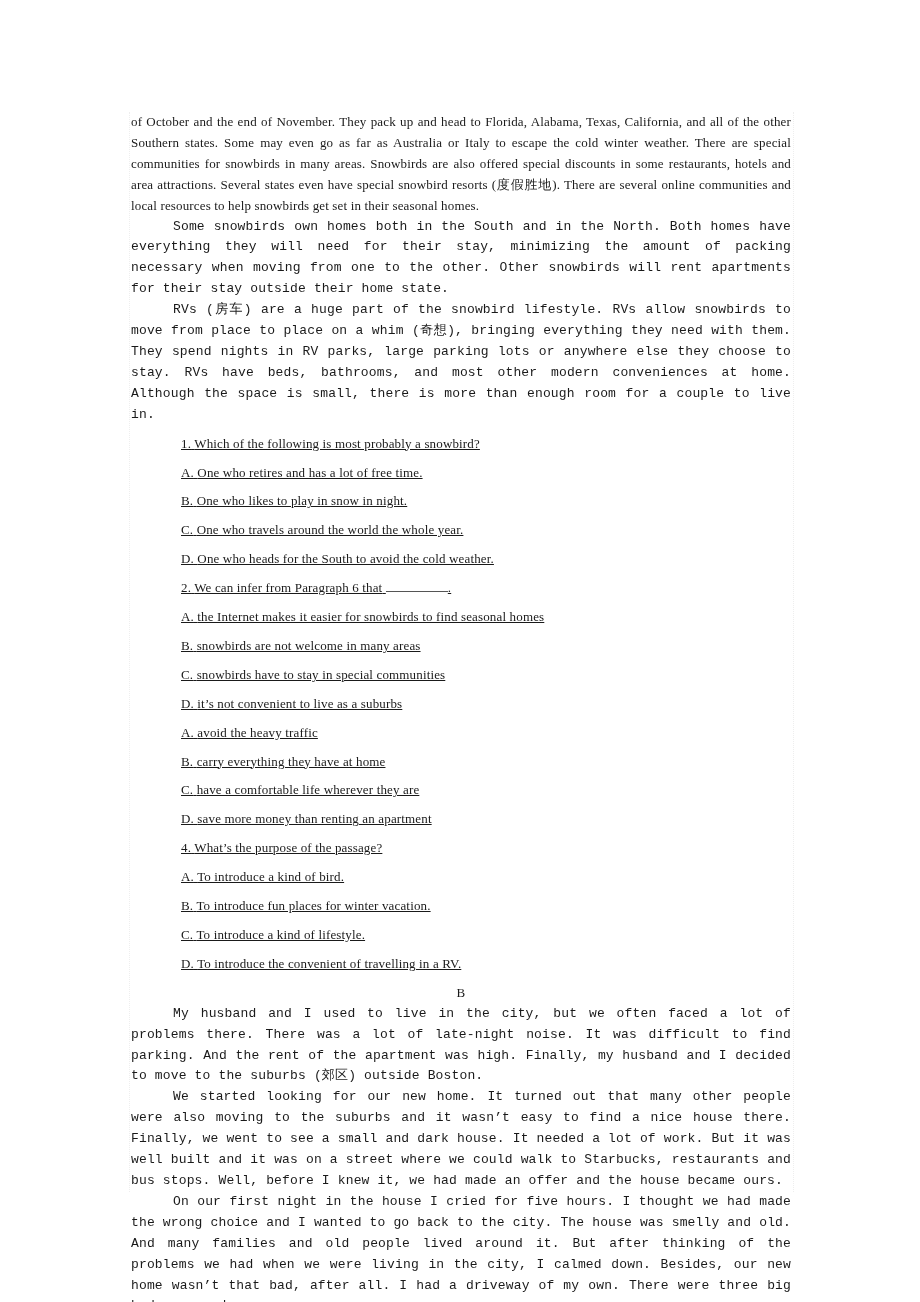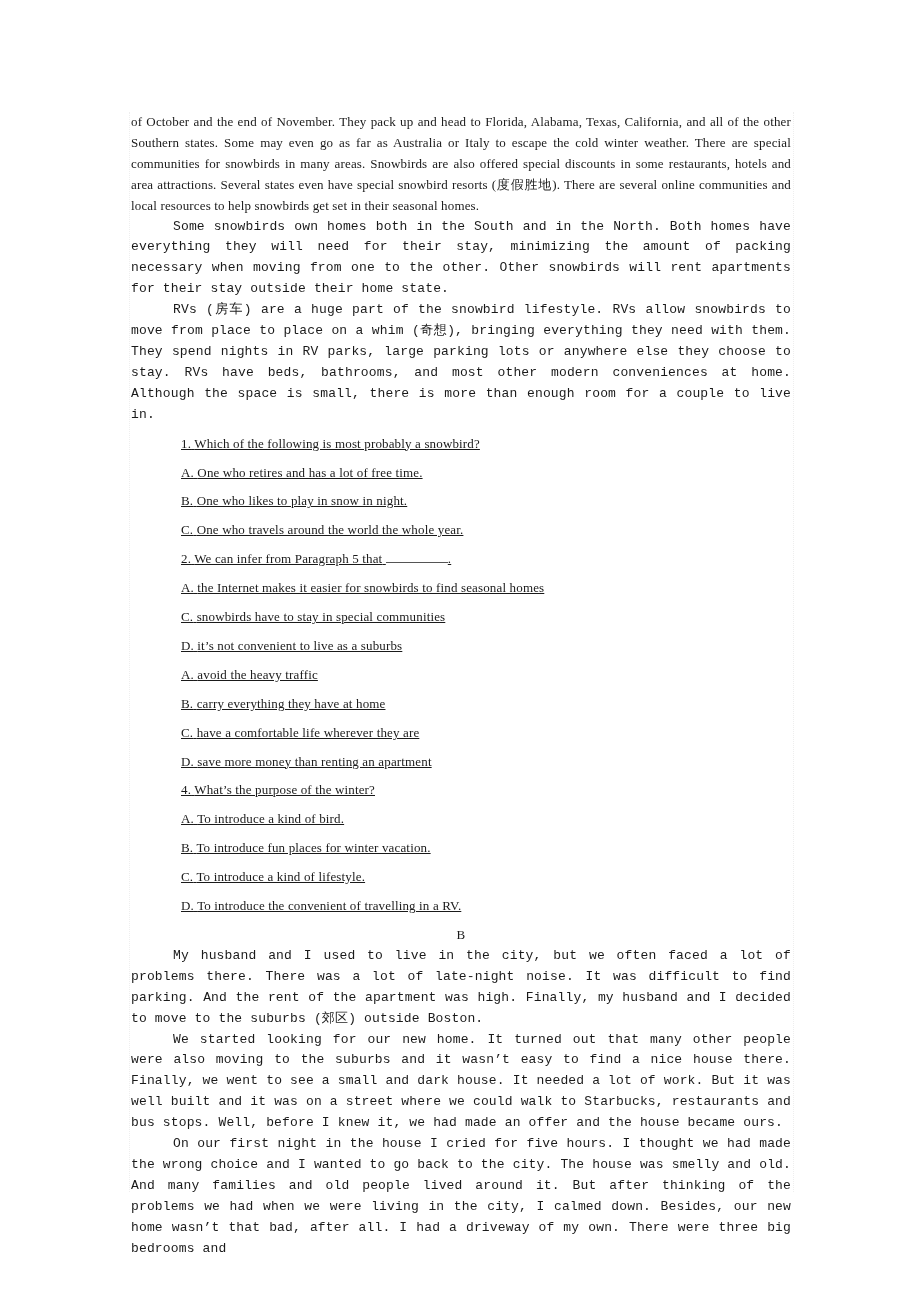--- a/index.html
+++ b/index.html
@@ -77,38 +77,40 @@
 
   <p class="p">of October and the end of November. They pack up and head to Florida, Alabama, Texas, California, and all of the other Southern states. Some may even go as far as Australia or Italy to escape the cold winter weather. There are special communities for snowbirds in many areas. Snowbirds are also offered special discounts in some restaurants, hotels and area attractions. Several states even have special snowbird resorts (度假胜地). There are several online communities and local resources to help snowbirds get set in their seasonal homes.</p>
   <p class="p indent">Some snowbirds own homes both in the South and in the North. Both homes have everything they will need for their stay, minimizing the amount of packing necessary when moving from one to the other. Other snowbirds will rent apartments for their stay outside their home state.</p>
   <p class="p indent">RVs (房车) are a huge part of the snowbird lifestyle. RVs allow snowbirds to move from place to place on a whim (奇想), bringing everything they need with them. They spend nights in RV parks, large parking lots or anywhere else they choose to stay. RVs have beds, bathrooms, and most other modern conveniences at home. Although the space is small, there is more than enough room for a couple to live in.</p>
 
   <div>
     <p class="q"><span>1.</span> <span>Which of the following is most probably a snowbird?</span></p>
     <p class="opt"><span>A.</span> <span>One who retires and has a lot of free time.</span></p>
     <p class="opt alt"><span>B.</span> <span>One who likes to play in snow in night.</span></p>
     <p class="opt"><span>C.</span> <span>One who travels around the world the whole year.</span></p>
+    <p class="opt alt"><span>D.</span> <span>One who heads for the South to avoid the cold weather.</span></p>
   </div>
 
   <div>
-    <p class="q"><span>2.</span> <span>We can infer from Paragraph 5 that</span> <span class="blank"></span>.</p>
+    <p class="q"><span>2.</span> <span>We can infer from Paragraph 6 that</span> <span class="blank"></span>.</p>
     <p class="opt"><span>A.</span> <span>the Internet makes it easier for snowbirds to find seasonal homes</span></p>
+    <p class="opt alt"><span>B.</span> <span>snowbirds are not welcome in many areas</span></p>
     <p class="opt"><span>C.</span> <span>snowbirds have to stay in special communities</span></p>
     <p class="opt alt"><span>D.</span> <span>it’s not convenient to live as a suburbs</span></p>
   </div>
 
   <div>
     <p class="opt"><span>A.</span> <span>avoid the heavy traffic</span></p>
     <p class="opt alt"><span>B.</span> <span>carry everything they have at home</span></p>
     <p class="opt"><span>C.</span> <span>have a comfortable life wherever they are</span></p>
     <p class="opt alt"><span>D.</span> <span>save more money than renting an apartment</span></p>
   </div>
 
   <div>
-    <p class="q"><span>4.</span> <span>What’s the purpose of the winter?</span></p>
+    <p class="q"><span>4.</span> <span>What’s the purpose of the passage?</span></p>
     <p class="opt"><span>A.</span> <span>To introduce a kind of bird.</span></p>
     <p class="opt alt"><span>B.</span> <span>To introduce fun places for winter vacation.</span></p>
     <p class="opt"><span>C.</span> <span>To introduce a kind of lifestyle.</span></p>
     <p class="opt alt"><span>D.</span> <span>To introduce the convenient of travelling in a RV.</span></p>
   </div>
 
   <p class="section-label">B</p>
   <p class="p indent">My husband and I used to live in the city, but we often faced a lot of problems there. There was a lot of late-night noise. It was difficult to find parking. And the rent of the apartment was high. Finally, my husband and I decided to move to the suburbs (郊区) outside Boston.</p>
   <p class="p indent">We started looking for our new home. It turned out that many other people were also moving to the suburbs and it wasn’t easy to find a nice house there. Finally, we went to see a small and dark house. It needed a lot of work. But it was well built and it was on a street where we could walk to Starbucks, restaurants and bus stops. Well, before I knew it, we had made an offer and the house became ours.</p>
   <p class="p indent">On our first night in the house I cried for five hours. I thought we had made the wrong choice and I wanted to go back to the city. The house was smelly and old. And many families and old people lived around it. But after thinking of the problems we had when we were living in the city, I calmed down. Besides, our new home wasn’t that bad, after all. I had a driveway of my own. There were three big bedrooms and</p>

